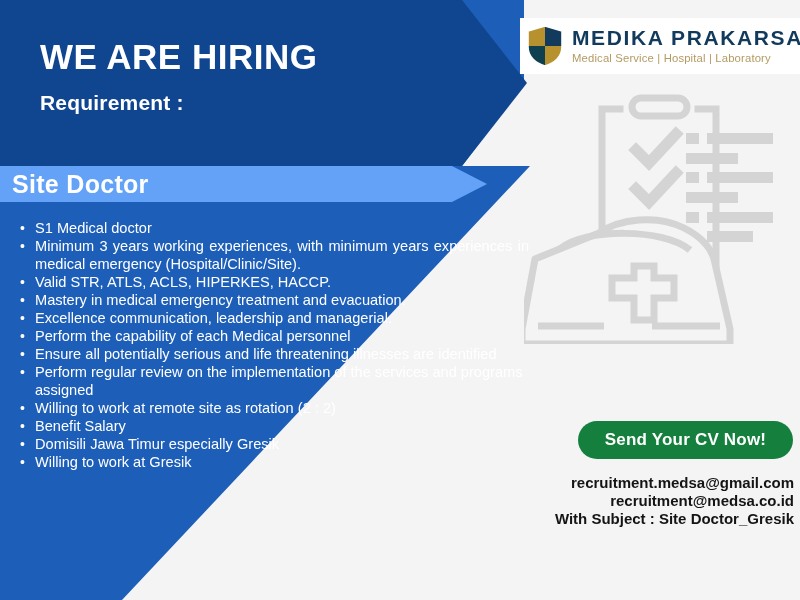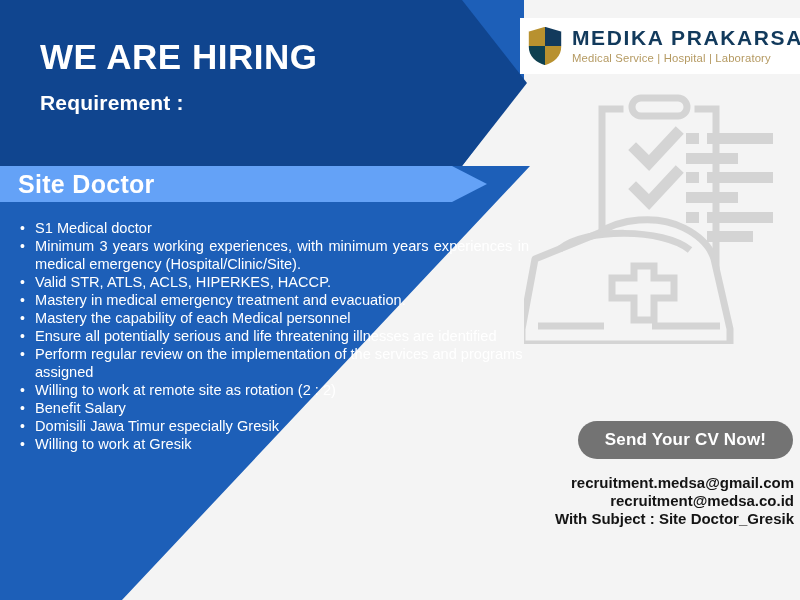--- a/index.html
+++ b/index.html
@@ -85,21 +85,21 @@
     height: 36px;
     background: #64a2f7;
     clip-path: polygon(0 0, 452px 0, 487px 18px, 452px 36px, 0 36px);
     display: flex;
     align-items: center;
   }
   .position-banner .pos-label {
     color: #ffffff;
     font-size: 25px;
     font-weight: bold;
-    padding-left: 18px;
+    padding-left: 12px;
     letter-spacing: 0.3px;
     white-space: nowrap;
   }
 
   
   .req-list {
     position: absolute;
     left: 8px;
     top: 210px;
     width: 512px;
@@ -181,21 +181,21 @@
 
   
   .cta-button {
     position: absolute;
     left: 578px;
     top: 421px;
     width: 215px;
     height: 38px;
     border: none;
     border-radius: 19px;
-    background: #737373;
+    background: #15803d;
     color: #ffffff;
     font-family: "Liberation Sans", sans-serif;
     font-size: 17px;
     font-weight: bold;
     letter-spacing: 0.2px;
     cursor: pointer;
     padding: 0;
   }
 
   
@@ -228,21 +228,22 @@
 
   <div class="position-banner">
     <span class="pos-label">Site Doctor</span>
   </div>
 
   <ul class="req-list" id="req-list">
       <li>S1 Medical doctor</li>
       <li class="justify">Minimum 3 years working experiences, with minimum years experiences in medical emergency (Hospital/Clinic/Site).</li>
       <li>Valid STR, ATLS, ACLS, HIPERKES, HACCP.</li>
       <li>Mastery in medical emergency treatment and evacuation.</li>
-      <li>Mastery the capability of each Medical personnel</li>
+      <li class="justify">Excellence communication, leadership and managerial.</li>
+      <li>Perform the capability of each Medical personnel</li>
       <li>Ensure all potentially serious and life threatening illnesses are identified</li>
       <li>Perform regular review on the implementation of the services and programs assigned</li>
       <li>Willing to work at remote site as rotation (2 : 2)</li>
       <li>Benefit Salary</li>
       <li>Domisili Jawa Timur especially Gresik</li>
       <li>Willing to work at Gresik</li>
     </ul>
 
   <div class="logo-card">
     <svg class="logo-shield" viewBox="0 0 38 42">

